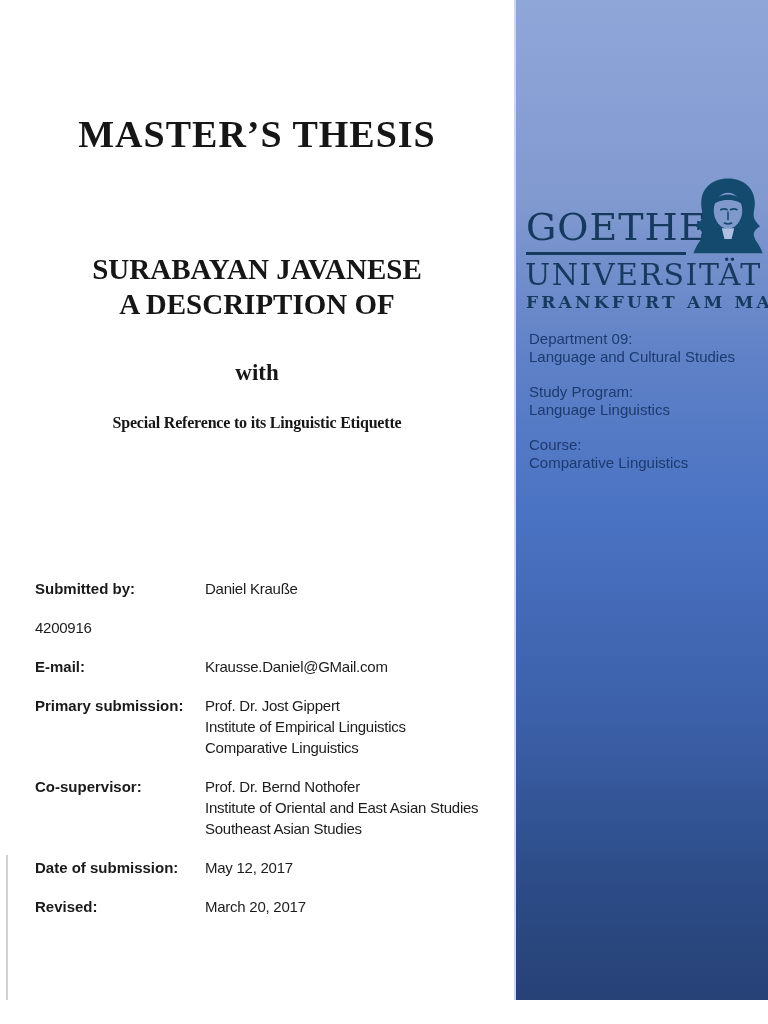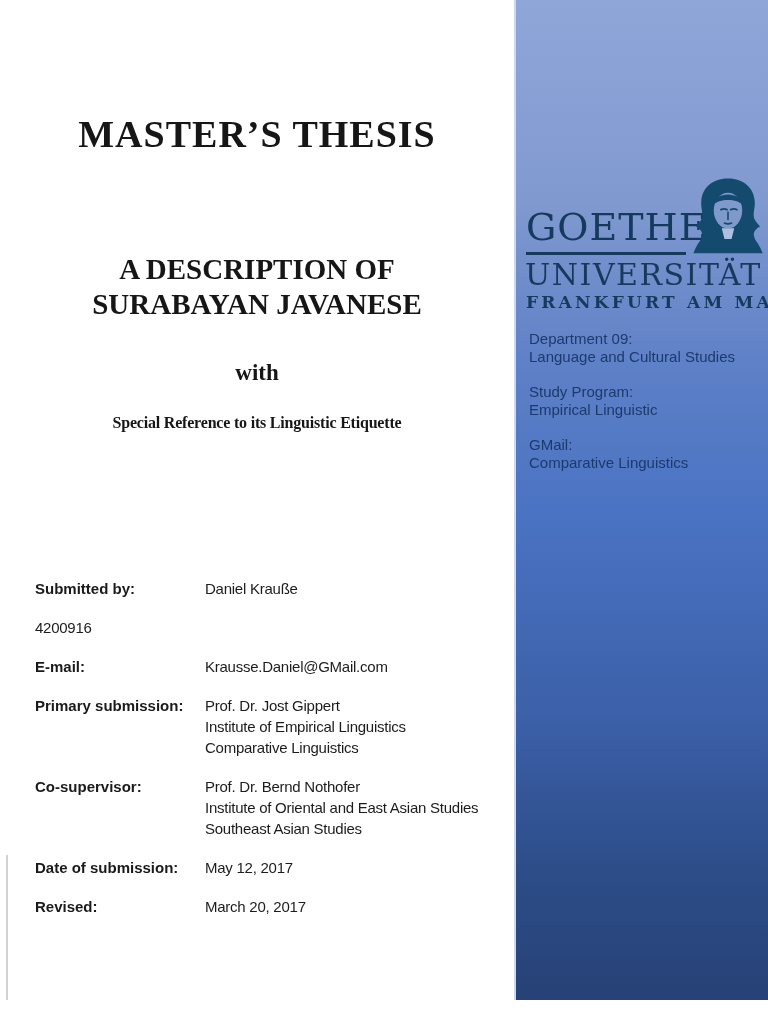--- a/index.html
+++ b/index.html
@@ -167,22 +167,22 @@
 </head>
 <body>
 
 <div class="page">
 
   <div class="main">
 
     <div class="doc-type-title">MASTER’S THESIS</div>
 
     <div class="main-title">
+      <div>SURABAYAN JAVANESE</div>
       <div>A DESCRIPTION OF</div>
-      <div>SURABAYAN JAVANESE</div>
     </div>
 
     <div class="connector">with</div>
 
     <div class="subtitle">Special Reference to its Linguistic Etiquette</div>
 
     <div class="details">
       <div class="detail-row">
         <div class="detail-label">Submitted by:</div>
         <div class="detail-value">Daniel Krauße</div>
@@ -248,22 +248,22 @@
       <div class="logo-word3">FRANKFURT AM MAIN</div>
     </div>
 
     <div class="dept-info">
       <div class="info-group">
         <div>Department 09:</div>
         <div>Language and Cultural Studies</div>
       </div>
       <div class="info-group">
         <div>Study Program:</div>
-        <div>Empirical Linguistic</div>
+        <div>Language Linguistics</div>
       </div>
       <div class="info-group">
-        <div>GMail:</div>
+        <div>Course:</div>
         <div>Comparative Linguistics</div>
       </div>
     </div>
 
   </div>
 </div>
 
 </body></html>

